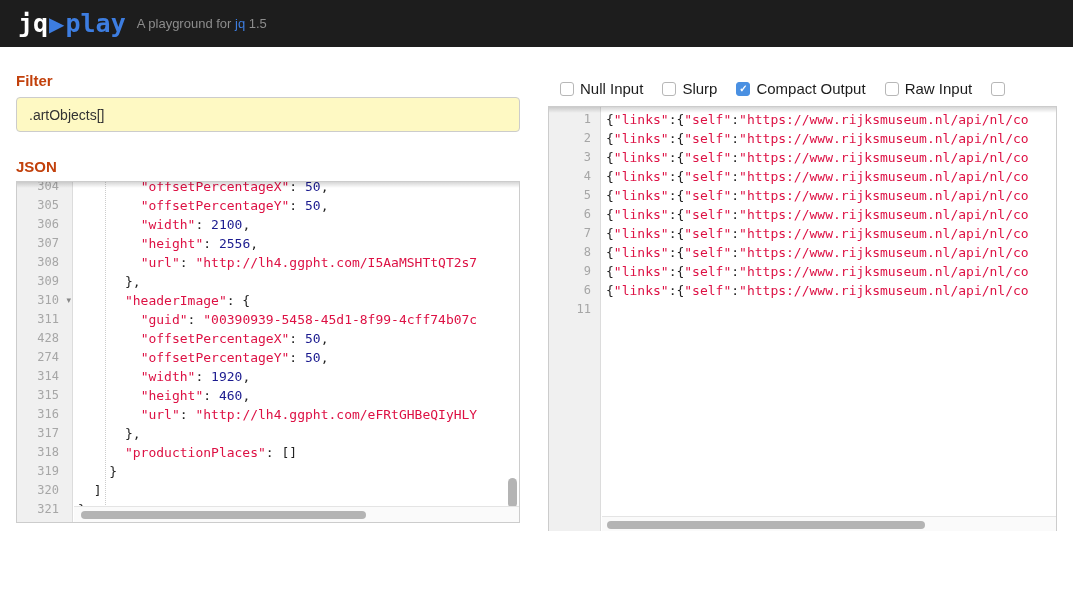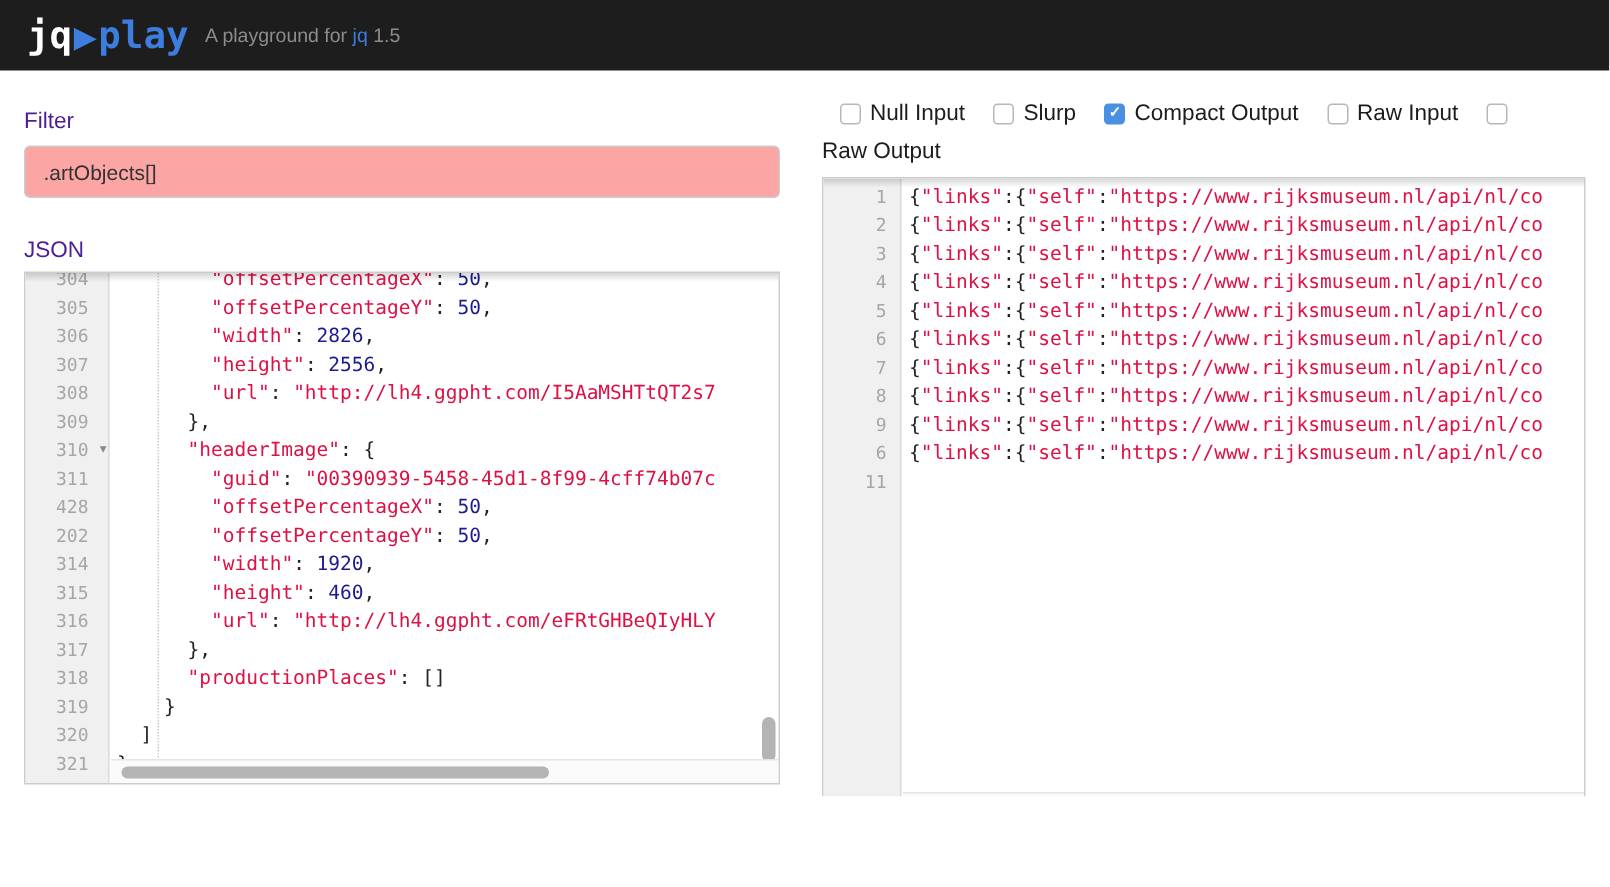--- a/index.html
+++ b/index.html
@@ -14,27 +14,27 @@
     background:#1d1d1d; display:flex; align-items:center; padding:0 18px;
   }
   .logo { display:flex; align-items:center; font-family:"DejaVu Sans Mono", monospace; font-weight:bold; font-size:25px; line-height:1; }
   .logo .jq { color:#fff; }
   .logo .tri { color:var(--accent); font-family:"DejaVu Sans", sans-serif; font-size:20px; margin:0 1px; }
   .logo .play { color:var(--accent); }
   .subtitle { margin-left:11px; font-size:13px; color:#8c8c8c; }
   .subtitle .lnk { color:var(--accent); text-decoration:none; cursor:pointer; }
   
   .left-col  { position:absolute; left:16px;  top:47px; width:504px; }
-  .right-col { position:absolute; left:548px; top:47px; width:509px;border-radius:27px; }
-  .section-label { font-size:15px; font-weight:normal; color:#4c1d95; }
+  .right-col { position:absolute; left:548px; top:60px; width:509px;border-radius:27px; }
+  .section-label { font-size:15px; font-weight:bold; color:#c2410c; }
   .filter-label { margin-top:25px; }
   .filter-input {
     margin-top:8px; width:504px; height:35px; border:1px solid #ccc; border-radius:4px;
     padding:6px 12px; font-size:14px; color:#333; font-family:"Liberation Sans", sans-serif;
-    outline:none; display:block; background:#fca5a5;
+    outline:none; display:block; background:#fef9c3;
   }
   .json-label { margin-top:26px; }
   
   .editor { position:relative; margin-top:6px; border:1px solid #ccc; background:#fff; overflow:hidden; }
   .editor::after { 
     content:""; position:absolute; left:0; right:0; top:0; height:6px; pointer-events:none;
     background:linear-gradient(rgba(0,0,0,0.16), rgba(0,0,0,0)); 
   }
   #json-editor   { width:504px; height:342px; }
   #result-editor { width:509px; height:428px; }
@@ -115,36 +115,36 @@
           <div class="gutter-inner" id="json-gutter">
             <div class="gcell">304</div>
             <div class="gcell">305</div>
             <div class="gcell">306</div>
             <div class="gcell">307</div>
             <div class="gcell">308</div>
             <div class="gcell">309</div>
             <div class="gcell">310<span class="fold-arrow">▾</span></div>
             <div class="gcell">311</div>
             <div class="gcell">428</div>
-            <div class="gcell">202</div>
+            <div class="gcell">274</div>
             <div class="gcell">314</div>
             <div class="gcell">315</div>
             <div class="gcell">316</div>
             <div class="gcell">317</div>
             <div class="gcell">318</div>
             <div class="gcell">319</div>
             <div class="gcell">320</div>
             <div class="gcell">321</div>
           </div>
         </div>
       <div class="code">
           <div class="code-inner" id="json-code">
             <div class="crow"><span class="t-sp">        </span><span class="t-str">"offsetPercentageX"</span><span class="t-pun">: </span><span class="t-num">50</span><span class="t-pun">,</span></div>
             <div class="crow"><span class="t-sp">        </span><span class="t-str">"offsetPercentageY"</span><span class="t-pun">: </span><span class="t-num">50</span><span class="t-pun">,</span></div>
-            <div class="crow"><span class="t-sp">        </span><span class="t-str">"width"</span><span class="t-pun">: </span><span class="t-num">2826</span><span class="t-pun">,</span></div>
+            <div class="crow"><span class="t-sp">        </span><span class="t-str">"width"</span><span class="t-pun">: </span><span class="t-num">2100</span><span class="t-pun">,</span></div>
             <div class="crow"><span class="t-sp">        </span><span class="t-str">"height"</span><span class="t-pun">: </span><span class="t-num">2556</span><span class="t-pun">,</span></div>
             <div class="crow"><span class="t-sp">        </span><span class="t-str">"url"</span><span class="t-pun">: </span><span class="t-str">"http://lh4.ggpht.com/I5AaMSHTtQT2s7</span></div>
             <div class="crow"><span class="t-sp">      </span><span class="t-pun">},</span></div>
             <div class="crow"><span class="t-sp">      </span><span class="t-str">"headerImage"</span><span class="t-pun">: {</span></div>
             <div class="crow"><span class="t-sp">        </span><span class="t-str">"guid"</span><span class="t-pun">: </span><span class="t-str">"00390939-5458-45d1-8f99-4cff74b07c</span></div>
             <div class="crow"><span class="t-sp">        </span><span class="t-str">"offsetPercentageX"</span><span class="t-pun">: </span><span class="t-num">50</span><span class="t-pun">,</span></div>
             <div class="crow"><span class="t-sp">        </span><span class="t-str">"offsetPercentageY"</span><span class="t-pun">: </span><span class="t-num">50</span><span class="t-pun">,</span></div>
             <div class="crow"><span class="t-sp">        </span><span class="t-str">"width"</span><span class="t-pun">: </span><span class="t-num">1920</span><span class="t-pun">,</span></div>
             <div class="crow"><span class="t-sp">        </span><span class="t-str">"height"</span><span class="t-pun">: </span><span class="t-num">460</span><span class="t-pun">,</span></div>
             <div class="crow"><span class="t-sp">        </span><span class="t-str">"url"</span><span class="t-pun">: </span><span class="t-str">"http://lh4.ggpht.com/eFRtGHBeQIyHLY</span></div>
@@ -178,21 +178,20 @@
           <span>Compact Output</span>
         </label>
         <label class="opt">
           <span class="cbox"></span>
           <span>Raw Input</span>
         </label>
         <span class="opt">
           <span class="cbox"></span>
         </span>
       </div>
-    <div class="wrapped-label" id="wrapped-label">Raw Output</div>
 
     <div class="editor" id="result-editor">
       <div class="gutter">
           <div class="gutter-inner" id="result-gutter">
             <div class="gcell">1</div>
             <div class="gcell">2</div>
             <div class="gcell">3</div>
             <div class="gcell">4</div>
             <div class="gcell">5</div>
             <div class="gcell">6</div>

